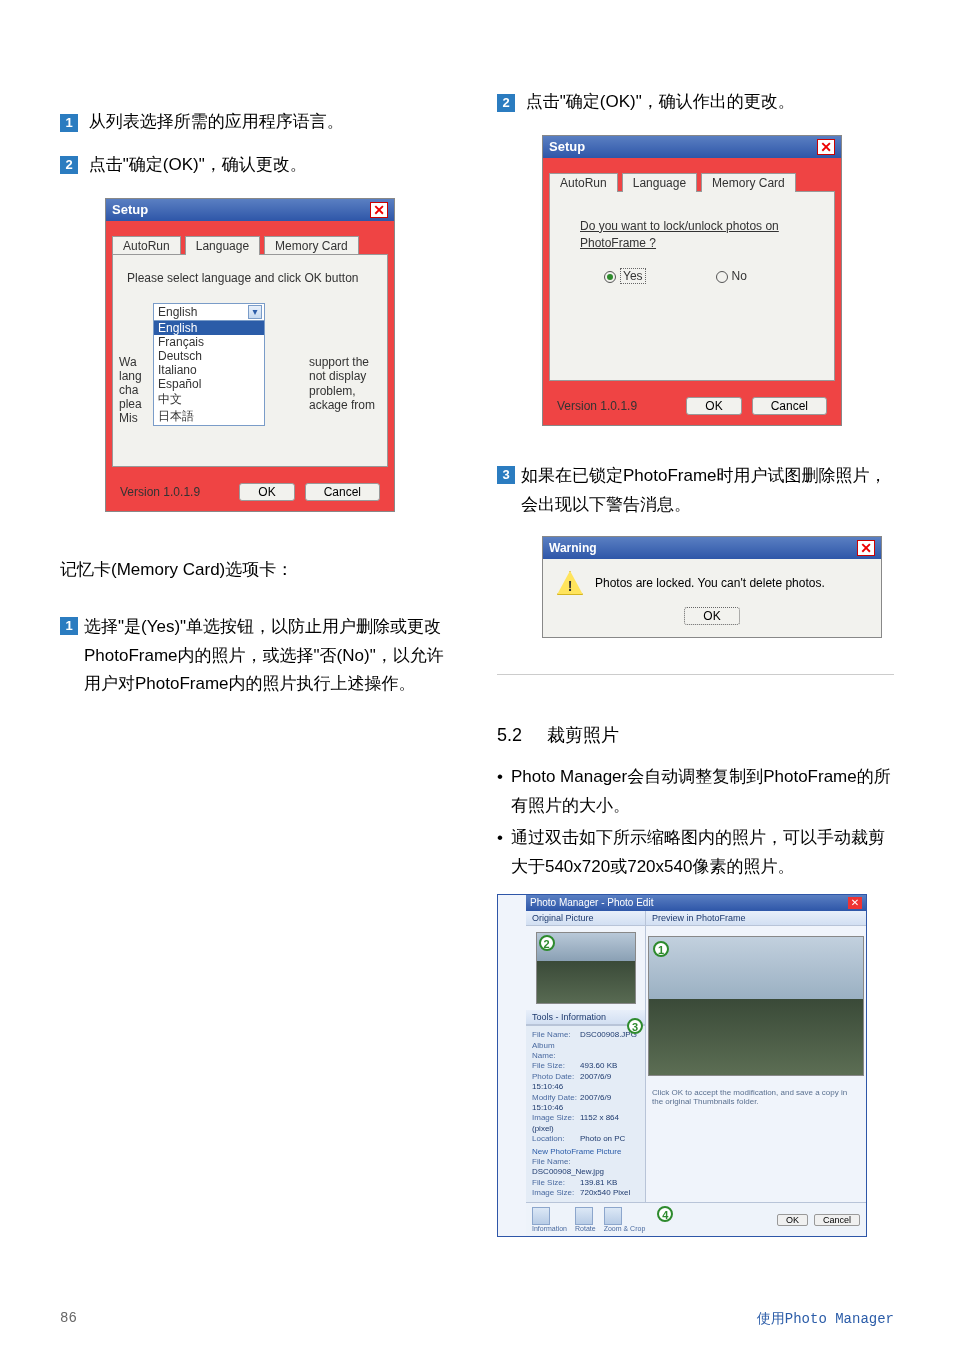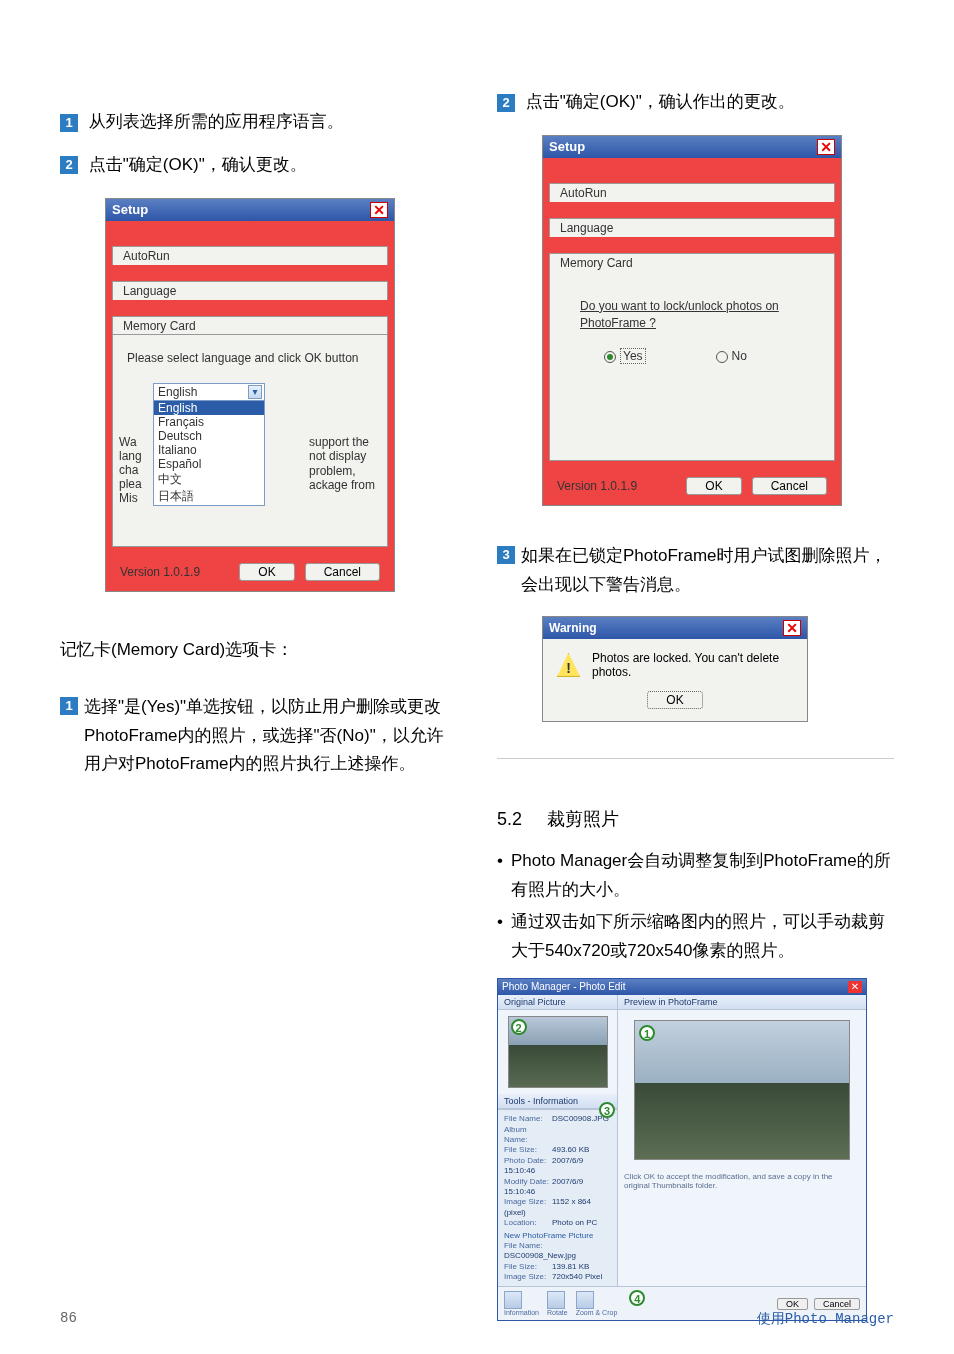--- a/index.html
+++ b/index.html
@@ -59,23 +59,22 @@
     background: #fff;
     border: 1px solid #c00;
     color: #e00;
     font-weight: bold;
     text-align: center;
     line-height: 14px;
     font-size: 14px;
   }
   .tabs {
     display: flex;
-    padding: 24px 6px 0 6px;
-    gap: 16px;
-    flex-direction: column;
+    padding: 14px 6px 0 6px;
+    gap: 4px;
   }
   .tab {
     border: 1px solid #999;
     border-bottom: none;
     padding: 2px 10px;
     font-size: 12px;
     background: #f2f2ee;
     position: relative;
     top: 1px;
   }
@@ -141,21 +140,21 @@
   .radio-dot {
     width: 12px; height: 12px; border: 1px solid #555; border-radius: 50%;
     display: inline-flex; align-items: center; justify-content: center;
     margin-right: 4px; vertical-align: middle;
   }
   .radio-dot.sel::after { content: ""; width: 6px; height: 6px; background: #2d8a2d; border-radius: 50%; }
   .radio-label { border: 1px dotted #666; padding: 0 2px; }
 
   
   .warn-dialog {
-    width: 266px;
+    width: 340px;
     border: 1px solid #888;
     margin: 16px 0 0 45px;
     background: #f2f2ee;
     font-size: 12px;
   }
   .warn-title {
     background: linear-gradient(#5a7fc2, #2e56a8);
     color: #fff;
     font-weight: bold;
     padding: 3px 6px;
@@ -178,20 +177,21 @@
   .bullet .dot { margin-right: 8px; }
 
   
   .pm-edit {
     width: 370px;
     border: 1px solid #2e56a8;
     margin: 12px 0 0 0;
     font-size: 9px;
     background: #f0f4fb;
     position: relative;
+    padding-left: 28px;
   }
   .pm-title {
     background: linear-gradient(#5a7fc2,#2e56a8);
     color: #fff;
     padding: 2px 4px;
     display: flex; justify-content: space-between;
     font-size: 10px;
   }
   .pm-close {
     width: 14px; height: 12px; background: #e33; color: #fff;

